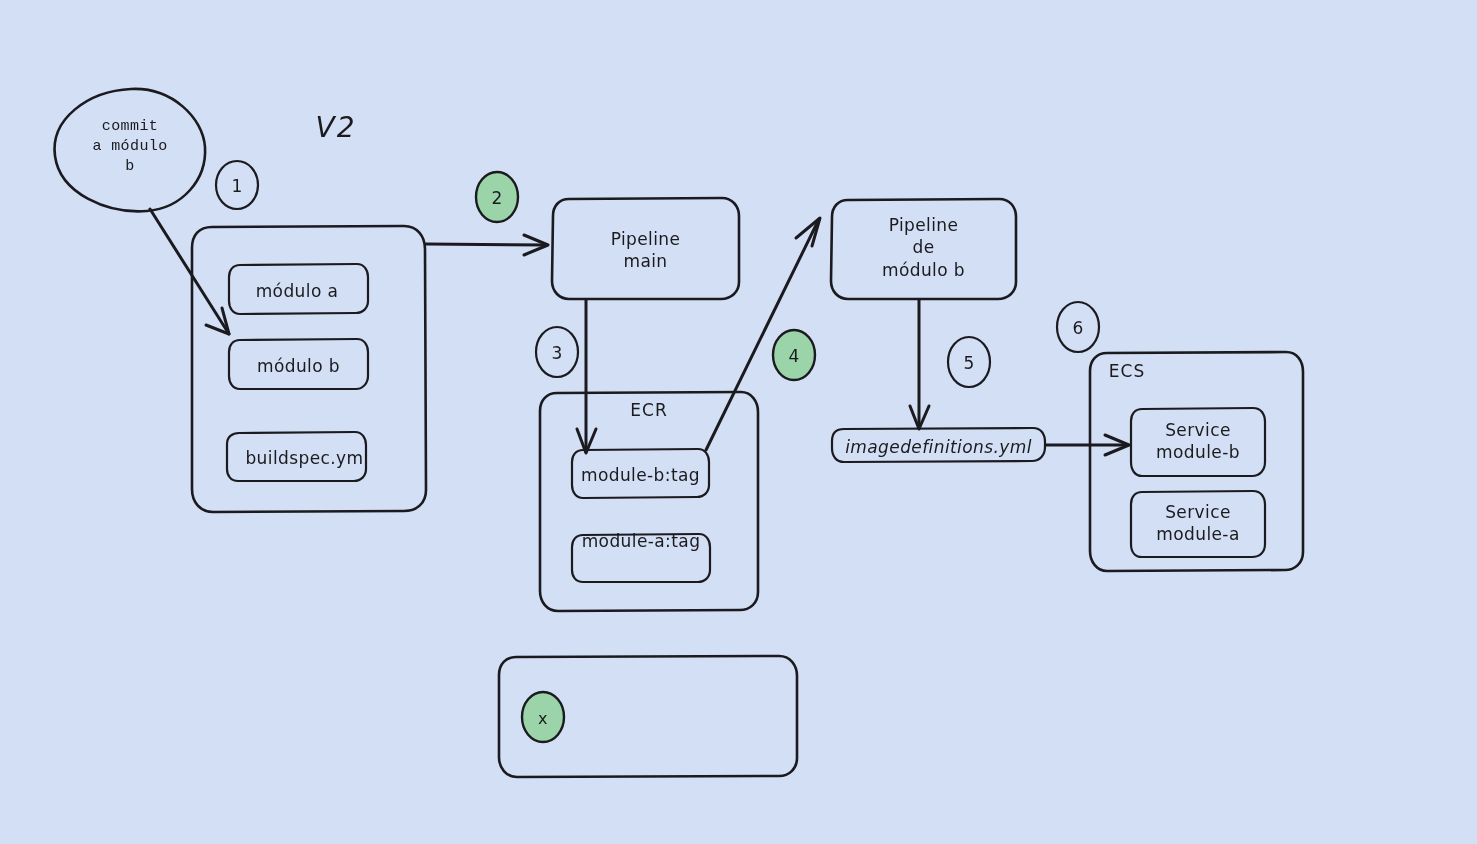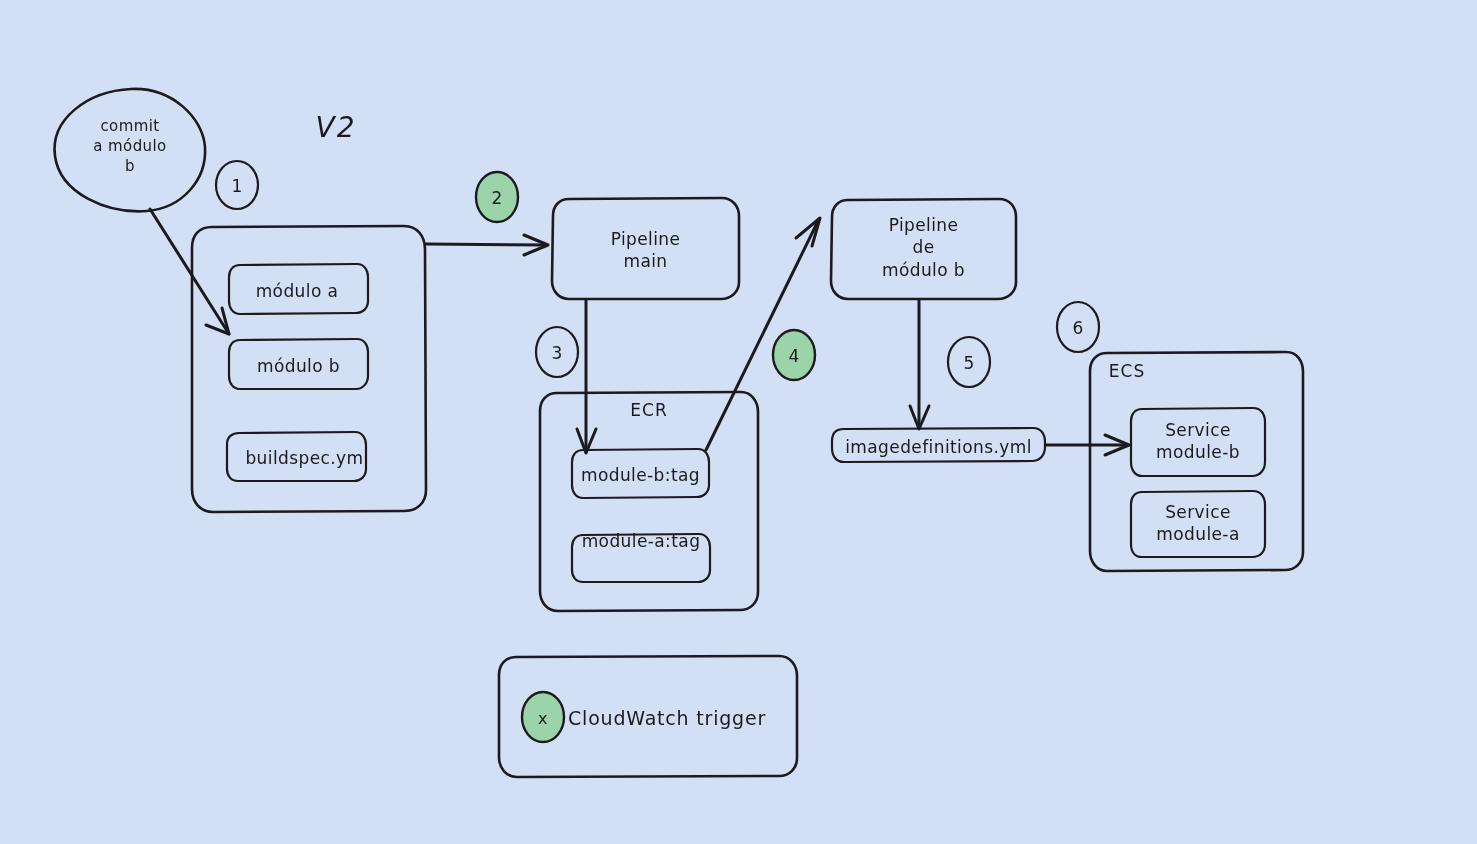--- a/index.html
+++ b/index.html
@@ -241,49 +241,48 @@
                               L499,675 C499,664 506,657 516,657 Z"></path>
     </g>
     <g>
       <ellipse class="fill-green" cx="543" cy="717" rx="21" ry="25"></ellipse>
     </g>
 
   </svg>
 
   <div class="lbl t-title" style="left:296px; top:110px; width:80px;">V2</div>
 
-  <div class="lbl t-commit" style="left:60px; top:117px; width:140px;">commit
+  <div class="lbl t-commit" style="left:60px; top:117px; width:140px;font-family:Liberation Mono, monospace;">commit
 a módulo
 b</div>
 
   <div class="lbl t-box" style="left:229px; top:280px; width:136px;">módulo a</div>
   <div class="lbl t-box" style="left:229px; top:355px; width:139px;">módulo b</div>
   <div class="lbl t-box" style="left:227px; top:447px; width:160px;">buildspec.yml</div>
 
   <div class="lbl t-pipe" style="left:552px; top:228px; width:187px;">Pipeline
 main</div>
   <div class="lbl t-pipe" style="left:831px; top:214px; width:185px;">Pipeline
 de
 módulo b</div>
 
   <div class="lbl t-grouphdr" style="left:540px; top:399px; width:218px;">ECR</div>
   <div class="lbl t-box" style="left:572px; top:464px; width:137px;">module-b:tag</div>
   <div class="lbl t-box" style="left:572px; top:530px; width:138px;">module-a:tag</div>
 
-  <div class="lbl t-box" style="left:832px; top:436px; width:213px;">imagedefinitions.yml</div>
+  <div class="lbl t-box" style="left:832px; top:436px; width:213px;font-style:italic;">imagedefinitions.yml</div>
 
   <div class="lbl t-grouphdr" style="left:1025px; top:360px; width:180px;margin-left:12px;">ECS</div>
   <div class="lbl t-box" style="left:1131px; top:419px; width:134px;">Service
 module-b</div>
   <div class="lbl t-box" style="left:1131px; top:501px; width:134px;">Service
 module-a</div>
 
   <div class="lbl t-badge" style="left:217px; top:175px; width:40px;">1</div>
   <div class="lbl t-badge" style="left:477px; top:187px; width:40px;">2</div>
   <div class="lbl t-badge" style="left:537px; top:342px; width:40px;">3</div>
   <div class="lbl t-badge" style="left:774px; top:345px; width:40px;">4</div>
   <div class="lbl t-badge" style="left:949px; top:352px; width:40px;">5</div>
   <div class="lbl t-badge" style="left:1058px; top:317px; width:40px;">6</div>
 
   <div class="lbl t-small" style="left:523px; top:708px; width:40px;">x</div>
-  <div class="lbl t-legend" style="left:568px; top:706px; width:260px; text-align:left;">CloudWatch trigger</div>
 
 </div>
 
 </body></html>

